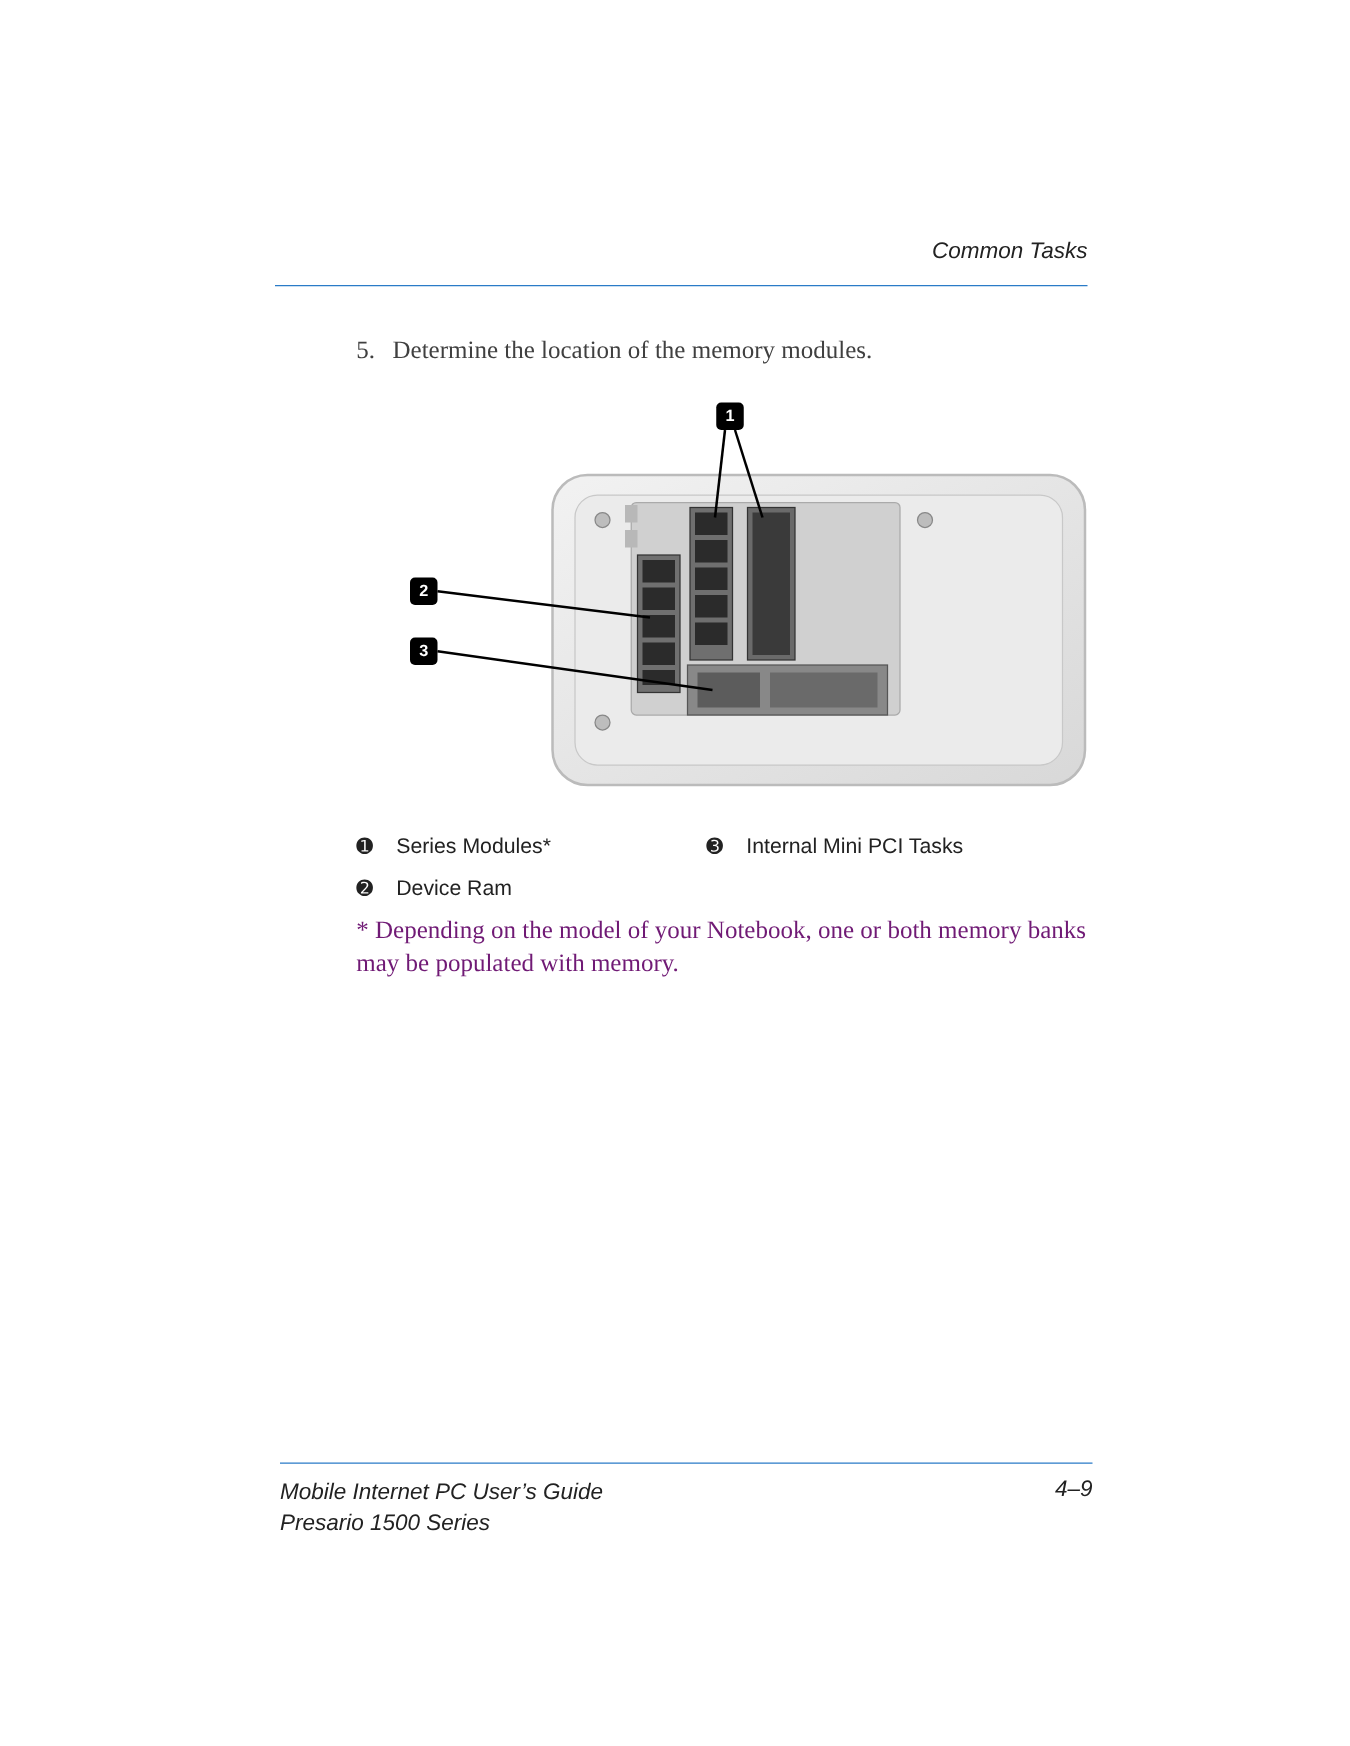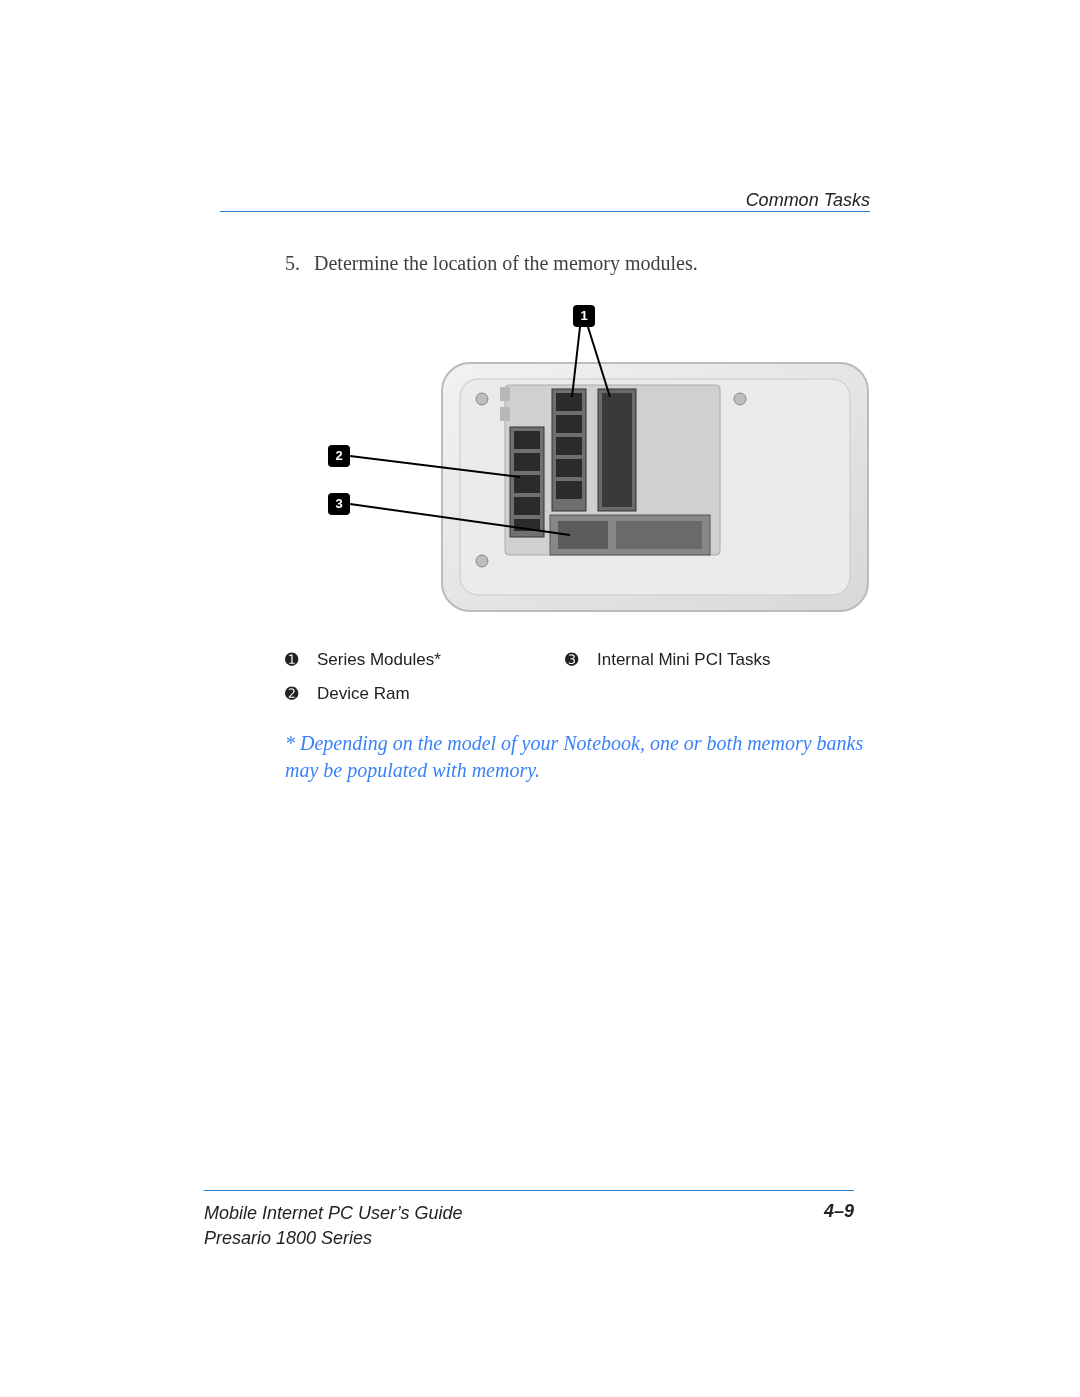--- a/index.html
+++ b/index.html
@@ -17,21 +17,21 @@
     left: 220px;
     top: 190px;
     width: 650px;
   }
   .header-sec {
     text-align: right;
     font-style: italic;
     font-family: Arial, Helvetica, sans-serif;
     font-size: 18px;
     color: #222;
-    margin-bottom: 0;
+    margin-bottom: 17px;
   }
   .rule {
     border: none;
     border-top: 1.5px solid #2a7bc7;
     margin: 0 0 40px 0;
   }
   .step {
     margin-left: 65px;
     font-size: 20px;
     color: #404040;
@@ -89,48 +89,46 @@
   }
   .legend-num {
     font-family: Arial, sans-serif;
     font-size: 16px;
     margin-right: 14px;
     width: 18px;
     display:inline-block;
   }
   .footnote {
     margin-left: 65px;
-    margin-top: 26px;
+    margin-top: 10px;
     font-size: 20px;
-    color: #3b82f6;
+    color: #701a75;
     line-height: 1.35;
-    font-style: italic;
   }
   .footer {
     position: absolute;
-    left: 204px;
+    left: 224px;
     top: 1170px;
     width: 650px;
-    margin-top: 20px;
   }
   .footer-rule {
     border: none;
     border-top: 1.5px solid #2a7bc7;
     margin: 0 0 10px 0;
   }
   .footer-row {
     display: flex;
     justify-content: space-between;
     font-family: Arial, Helvetica, sans-serif;
     font-style: italic;
     font-size: 18px;
     color: #222;
   }
   .footer-left { line-height: 1.4; }
-  .footer-right { font-weight: bold; }
+  .footer-right { font-weight: normal; }
 </style>
 </head>
 <body>
 
 <div class="page">
   <div class="header-sec">Common Tasks</div>
   <hr class="rule">
 
   <div class="step">
     <span class="step-num">5.</span>
@@ -219,17 +217,17 @@
   </div>
 
   <div class="footnote">* Depending on the model of your Notebook, one or both memory banks may be populated with memory.</div>
 </div>
 
 <div class="footer">
   <hr class="footer-rule">
   <div class="footer-row">
     <div class="footer-left">
       <div>Mobile Internet PC User’s Guide</div>
-      <div>Presario 1800 Series</div>
+      <div>Presario 1500 Series</div>
     </div>
     <div class="footer-right">4–9</div>
   </div>
 </div>
 
 </body></html>

